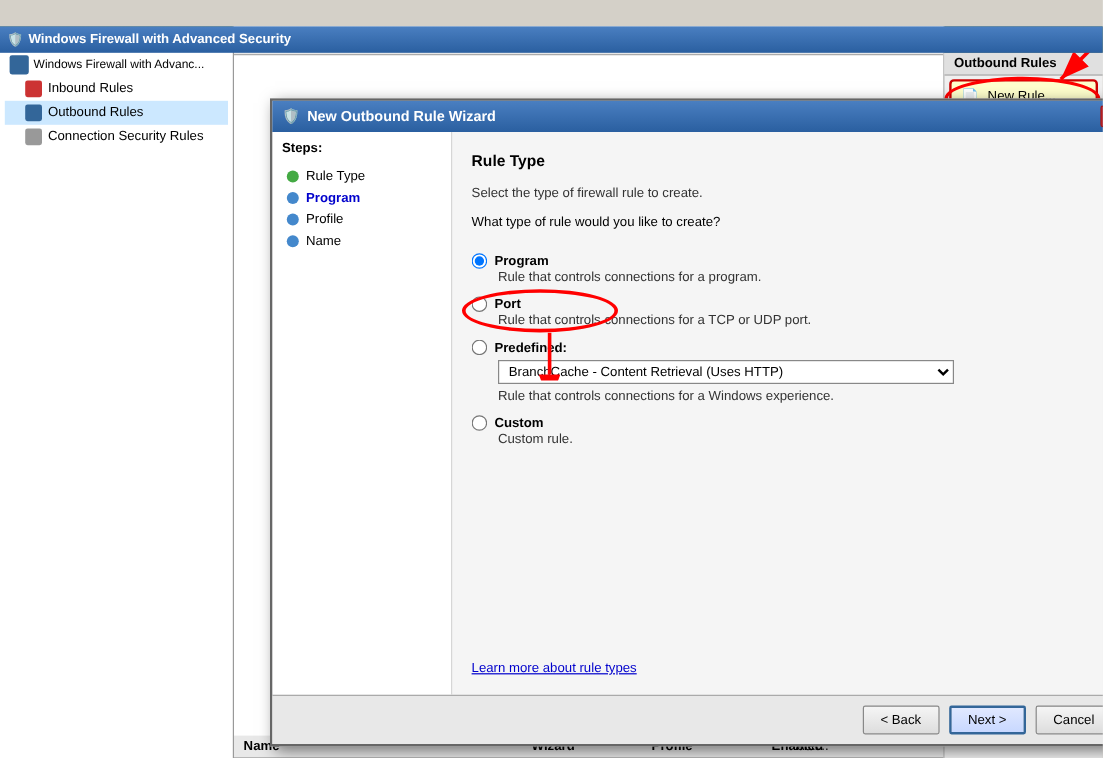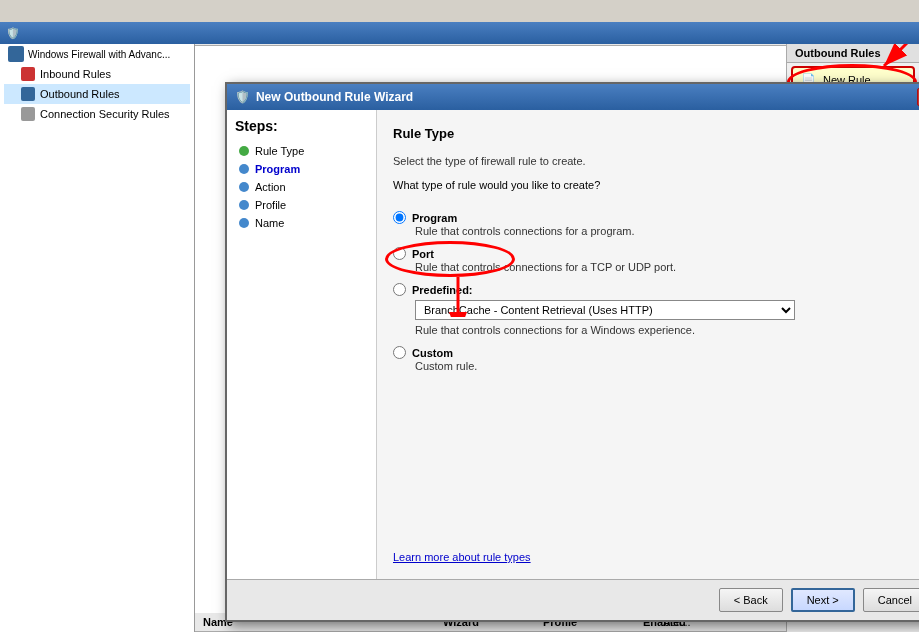--- a/index.html
+++ b/index.html
@@ -43,21 +43,21 @@
     
     .dialog-overlay { position: absolute; top: 60px; left: 30px; width: 720px; height: 540px; background: #f0f0f0; border: 2px solid #666; box-shadow: 4px 4px 12px rgba(0,0,0,0.5); z-index: 100; display: flex; flex-direction: column; }
     .dialog-titlebar { background: linear-gradient(to bottom, #4a7fc1, #2a5fa0); color: #fff; padding: 4px 8px; display: flex; align-items: center; justify-content: space-between; }
     .dialog-titlebar-left { display: flex; align-items: center; gap: 6px; font-size: 12px; font-weight: bold; }
     .dialog-close { width: 18px; height: 18px; background: #cc3333; border: 1px solid #aa1111; border-radius: 2px; color: #fff; display: flex; align-items: center; justify-content: center; cursor: pointer; font-size: 11px; font-weight: bold; }
 
     .dialog-body { display: flex; flex: 1; overflow: hidden; }
 
     
     .steps-panel { width: 150px; background: #fff; border-right: 1px solid #ccc; padding: 8px; }
-    .steps-title { font-size: 14px; font-weight: bold; margin-bottom: 8px; }
+    .steps-title { font-size: 11px; font-weight: bold; margin-bottom: 8px; }
     .step-item { display: flex; align-items: center; gap: 6px; padding: 3px 4px; font-size: 11px; cursor: pointer; }
     .step-item.active { color: #0000cc; font-weight: bold; }
     .step-dot { width: 10px; height: 10px; border-radius: 50%; }
     .step-dot.green { background: #44aa44; }
     .step-dot.blue { background: #4488cc; }
 
     
     .dialog-main { flex: 1; padding: 16px; background: #f5f5f5; display: flex; flex-direction: column; gap: 12px; }
     .dialog-section-title { font-size: 13px; font-weight: bold; color: #000; }
     .dialog-section-desc { font-size: 11px; color: #333; margin-top: 2px; }
@@ -81,20 +81,21 @@
     
     .main-titlebar { background: linear-gradient(to bottom, #4a7fc1, #2a5fa0); color: #fff; padding: 3px 6px; font-size: 11px; font-weight: bold; display: flex; align-items: center; gap: 4px; height: 22px; position: absolute; top: 0; left: 0; right: 0; z-index: 200; }
   </style>
 </head>
 <body>
 
 <div style="position:relative; width:919px; height:632px;">
 
   <div class="main-titlebar">
     <span>🛡️</span>
+    <span>Windows Firewall with Advanced Security</span>
   </div>
 
   <div class="main-container" style="margin-top:22px; height:calc(632px - 22px);">
 
     <div class="left-panel">
       <div class="left-panel-title">
         <span>Windows Firewall with Advanc...</span>
       </div>
       <div class="tree-area">
         <div class="tree-item">
@@ -150,24 +151,20 @@
 
           <div class="steps-panel">
             <div class="steps-title">Steps:</div>
             <div class="step-item">
               <span class="step-dot green"></span>
               <span>Rule Type</span>
             </div>
             <div class="step-item active">
               <span class="step-dot blue"></span>
               <span>Program</span>
-            </div>
-            <div class="step-item">
-              <span class="step-dot blue"></span>
-              <span>Action</span>
             </div>
             <div class="step-item">
               <span class="step-dot blue"></span>
               <span>Profile</span>
             </div>
             <div class="step-item">
               <span class="step-dot blue"></span>
               <span>Name</span>
             </div>
           </div>

